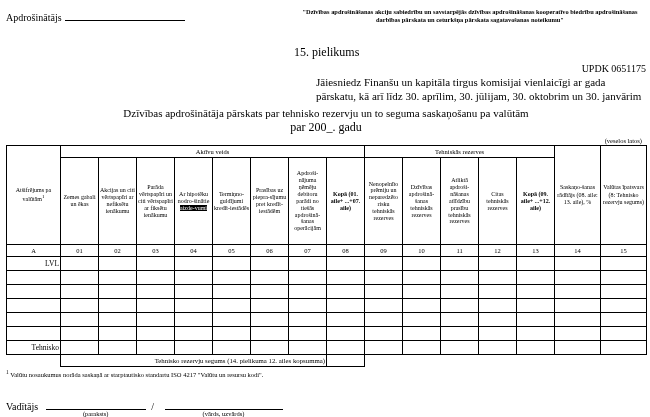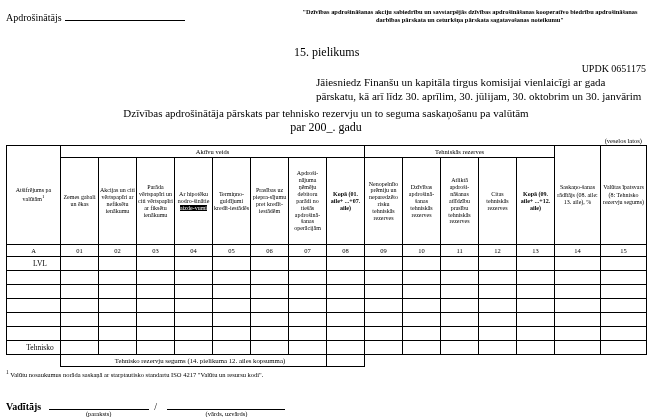--- a/index.html
+++ b/index.html
@@ -18,28 +18,28 @@
   .period{font-size:12px;text-align:center;margin-top:1px}
   .units{font-size:6.5px;text-align:right;margin-top:2px;padding-right:4px}
   table{border-collapse:collapse;table-layout:fixed;width:640px;margin-top:1px}
   col.cA{width:54px} col.c{width:38px} col.cW{width:46px}
   th,td{border:1px solid #000;padding:0 1px;vertical-align:middle;font-weight:normal;overflow:hidden;overflow-wrap:break-word}
   .group-row th{height:11px;font-size:6.5px;text-align:center}
   .head-row th{height:86px;font-size:6px;text-align:center;line-height:1.15}
   th.brk{font-size:6px;text-align:center;line-height:1.2;height:auto}
   .code-row td{height:11px;font-size:6.5px;text-align:center;padding:0}
   .data-row td{height:13px;font-size:7.5px}
-  .lab{text-align:center;padding-left:14px}
+  .lab{text-align:right;padding-left:14px}
   .cover-row td{height:11px;font-size:6.8px}
   .noborder{border:none}
   .hl{background:#000;color:#fff}
   .kopa{font-weight:bold}
   .footnote{font-size:6.5px;margin-top:2px}
   .sig-row{margin-top:22px;font-size:10px}
-  .sig-row .lbl{font-weight:bold}
+  .sig-row .lbl{font-weight:normal}
   .sig-blank{display:inline-block;border-bottom:1px solid #000;height:9px;position:relative;margin-left:5px}
   .w1{width:100px}.w2{width:118px}.w3{width:198px}
   .sig-sub{position:absolute;top:10px;left:0;right:0;text-align:center;font-size:6.5px;font-style:normal;white-space:nowrap}
   .slash{margin:0 3px}
   .sig-exec{margin-top:26px}
 </style>
 </head>
 <body>
 
 <div class="page">

